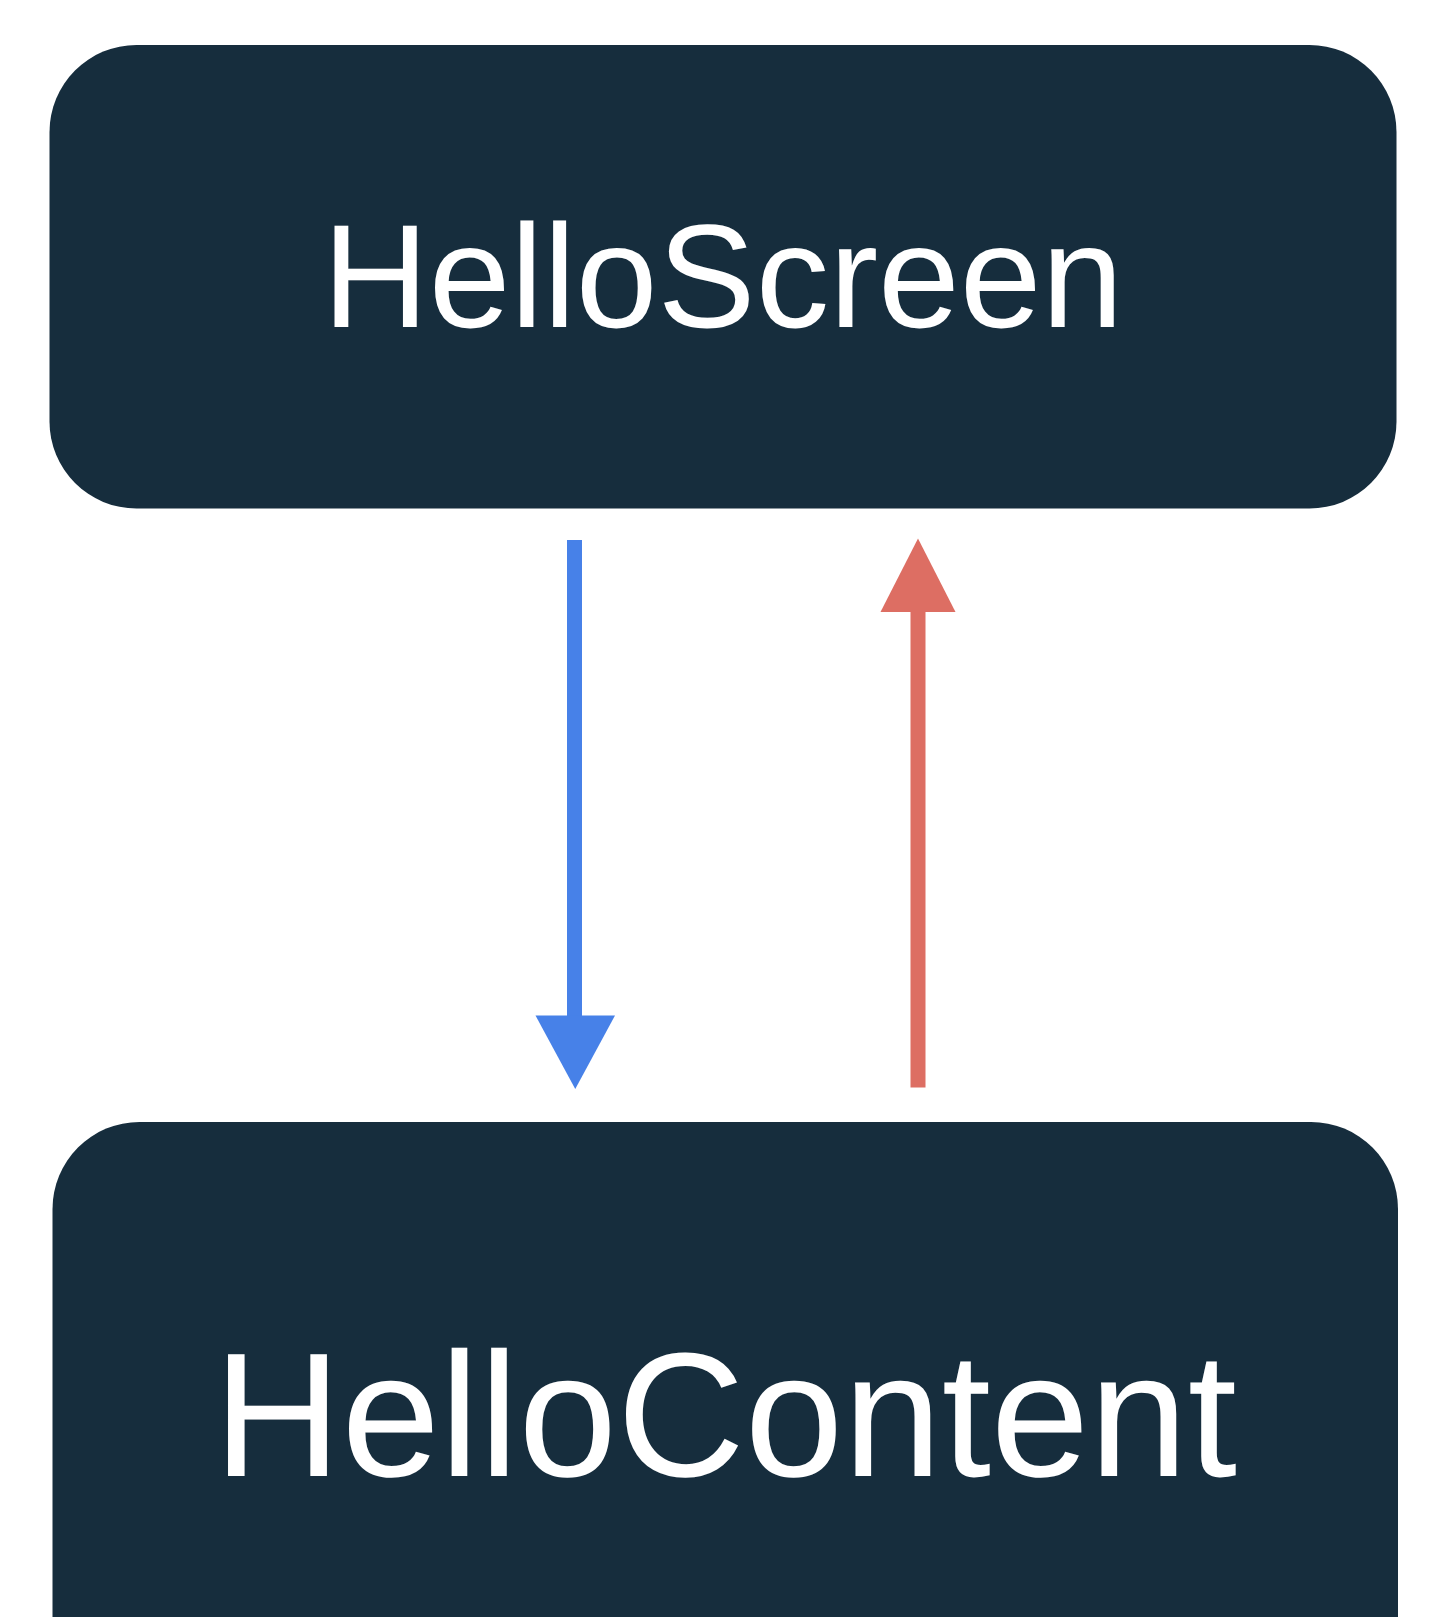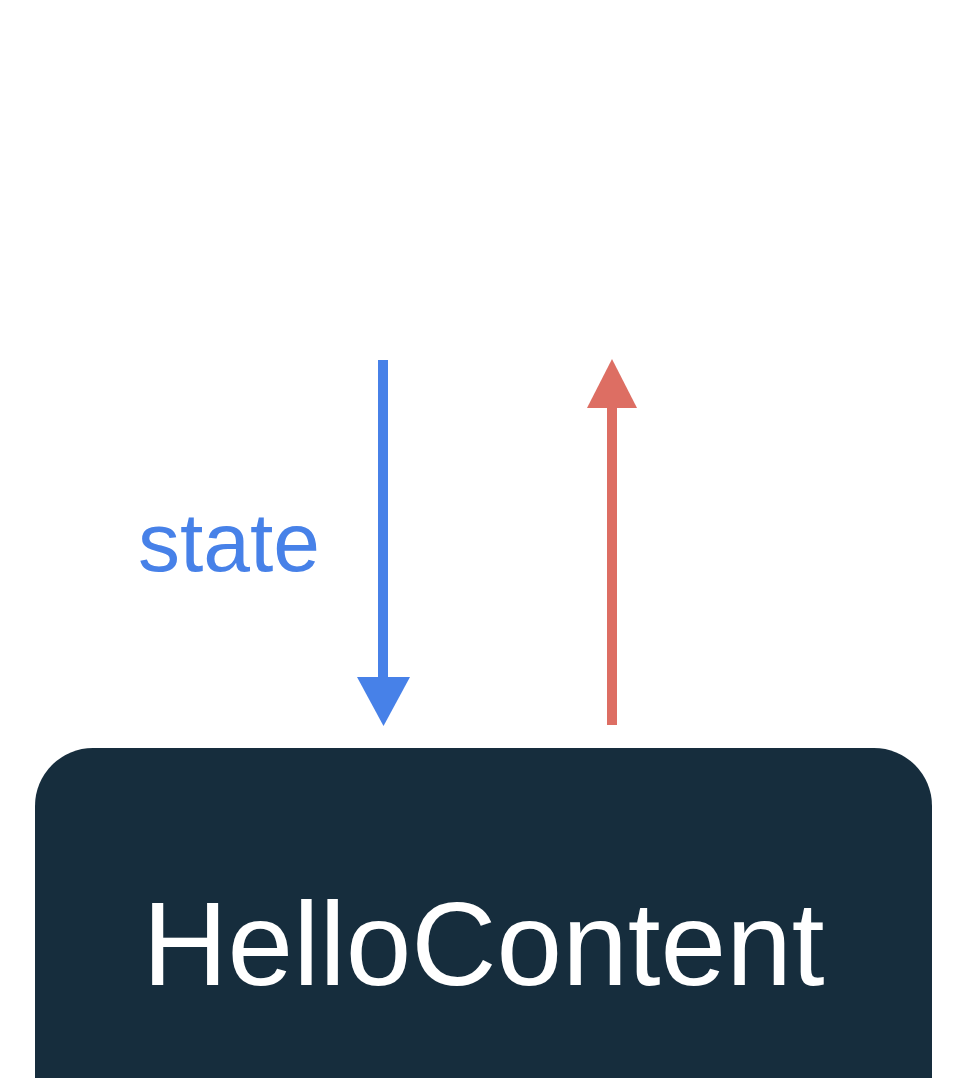--- a/index.html
+++ b/index.html
@@ -72,32 +72,34 @@
     left: 676px;
     top: 500px;
     text-align: left;
   }
 </style>
 </head>
 <body>
 
 <div class="canvas">
 
+  <div class="node-box node-box--top" style="background-color: rgb(22, 45, 61);">
+    <span class="node-label node-label--top" style="color: rgb(255, 255, 255);">HelloScreen</span>
+  </div>
 
   <div class="node-box node-box--bottom" style="background-color: rgb(22, 45, 61);">
     <span class="node-label node-label--bottom" style="color: rgb(255, 255, 255);">HelloContent</span>
   </div>
 
   <svg class="arrow-layer" viewBox="0 0 958 1078">
     <g>
       <rect x="378" y="360" width="10" height="322" style="fill: rgb(71, 129, 232);"></rect>
       <polygon points="357,677 410,677 383.5,726" style="fill: rgb(71, 129, 232);"></polygon>
     </g>
     <g>
       <rect x="607" y="404" width="10" height="321" style="fill: rgb(221, 110, 99);"></rect>
       <polygon points="587,408 637,408 612,359" style="fill: rgb(221, 110, 99);"></polygon>
     </g>
   </svg>
 
-  <span class="flow-label flow-label--state" style="color: rgb(71, 129, 232);">state</span>
 
 
 </div>
 
 </body></html>

